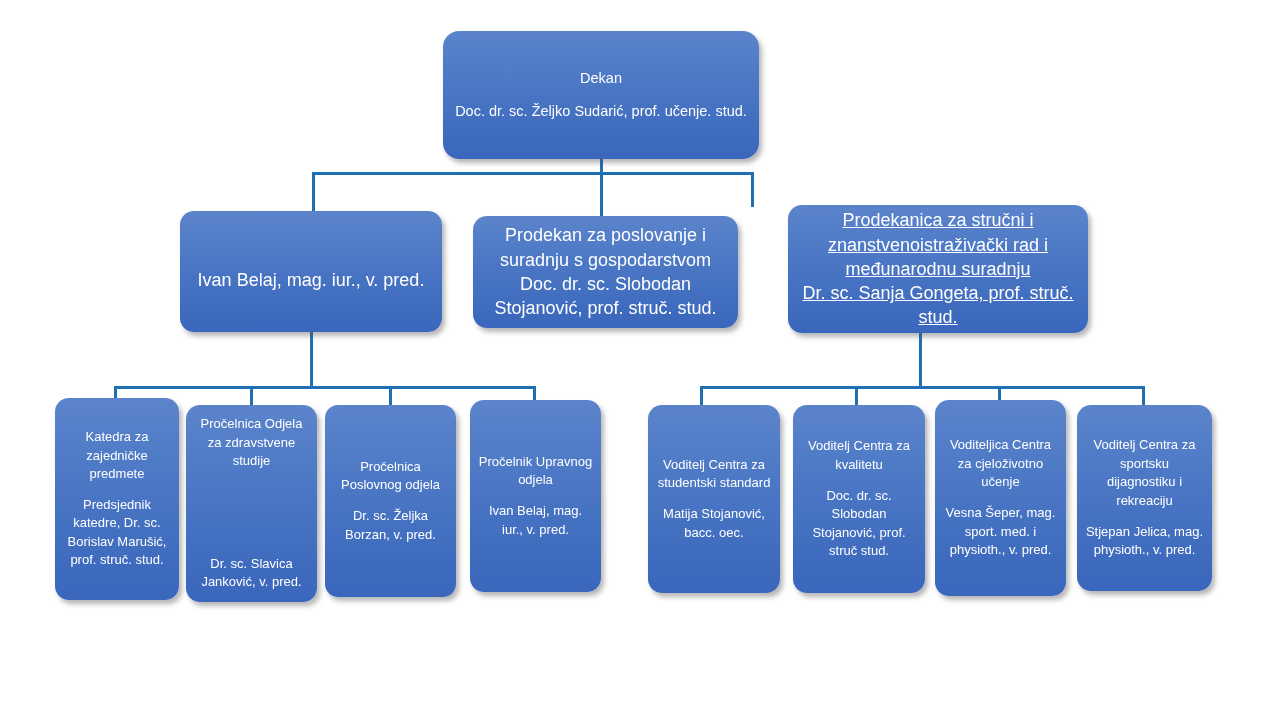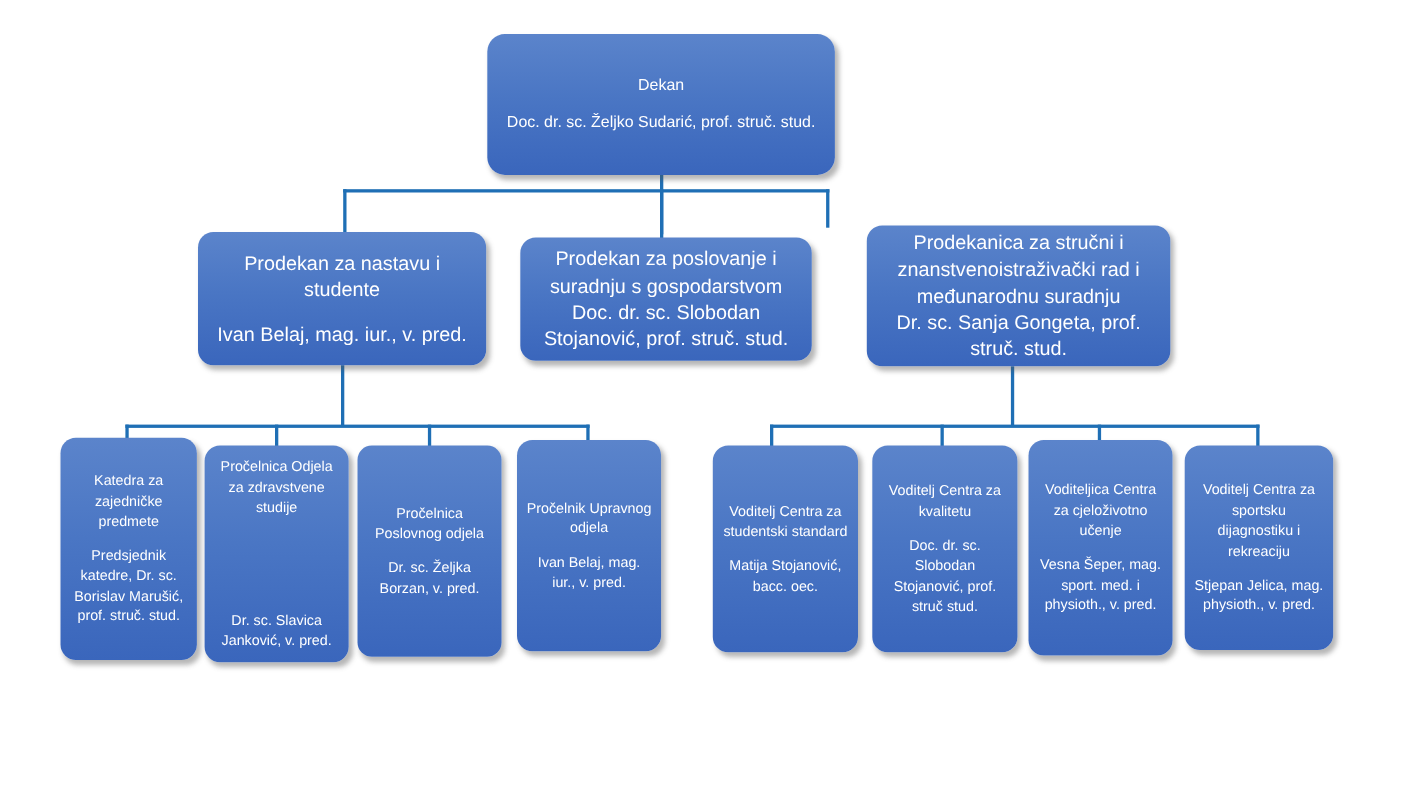--- a/index.html
+++ b/index.html
@@ -62,21 +62,21 @@
   }
   
   .lvl2 { font-size: 18px; }
   
   .lvl3 { font-size: 13px; line-height: 1.42; }
 
   .node-top    { left: 443px;  top: 31px;  width: 316px; height: 128px; }
 
   .node-l2-a   { left: 180px;  top: 211px; width: 262px; height: 121px; }
   .node-l2-b   { left: 473px;  top: 216px; width: 265px; height: 112px; }
-  .node-l2-c   { left: 788px;  top: 205px; width: 276px; height: 128px; }
+  .node-l2-c   { left: 788px;  top: 205px; width: 300px; height: 128px; text-decoration: underline; }
 
   .node-l3-1   { left: 55px;   top: 398px; width: 124px; height: 202px; }
   .node-l3-2   { left: 186px;  top: 405px; width: 131px; height: 197px; gap: 42px; }
   .node-l3-3   { left: 325px;  top: 405px; width: 131px; height: 192px; border-radius: 13px; }
   .node-l3-4   { left: 470px;  top: 400px; width: 131px; height: 192px; }
 
   .node-l3-5   { left: 648px;  top: 405px; width: 132px; height: 188px; }
   .node-l3-6   { left: 793px;  top: 405px; width: 132px; height: 188px; }
   .node-l3-7   { left: 935px;  top: 400px; width: 131px; height: 196px; }
   .node-l3-8   { left: 1077px; top: 405px; width: 135px; height: 186px; }
@@ -102,25 +102,24 @@
   <div class="conn conn-v" style="left:919px; top:333px; width:3px; height:55px;"></div>
   <div class="conn conn-h" style="left:700px; top:386px; width:445px; height:3px;"></div>
   <div class="conn conn-v" style="left:700px; top:386px; width:3px; height:21px;"></div>
   <div class="conn conn-v" style="left:855px; top:386px; width:3px; height:21px;"></div>
   <div class="conn conn-v" style="left:998px; top:386px; width:3px; height:16px;"></div>
   <div class="conn conn-v" style="left:1142px; top:386px; width:3px; height:21px;"></div>
 
   <div class="node lvl1 node-top">
     <span class="line-title">Dekan</span>
     <span class="spacer"></span>
-    <span class="line-person">Doc. dr. sc. Željko Sudarić, prof. struč. stud.</span>
+    <span class="line-person">Doc. dr. sc. Željko Sudarić, prof. učenje. stud.</span>
   </div>
 
   <div class="node lvl2 node-l2-a">
-    <span class="line-title">Prodekan za nastavu i studente</span>
     <span class="spacer"></span>
     <span class="line-person">Ivan Belaj, mag. iur., v. pred.</span>
   </div>
 
   <div class="node lvl2 node-l2-b">
     <span class="line-title">Prodekan za poslovanje i suradnju s gospodarstvom</span>
     <span class="spacer"></span>
     <span class="line-person">Doc. dr. sc. Slobodan Stojanović, prof. struč. stud.</span>
   </div>
 

